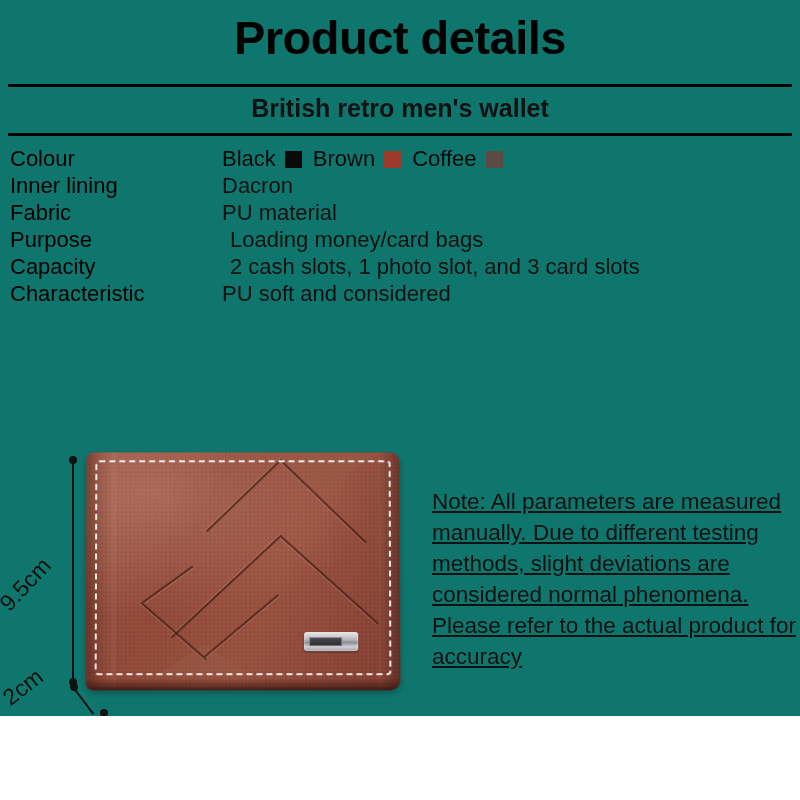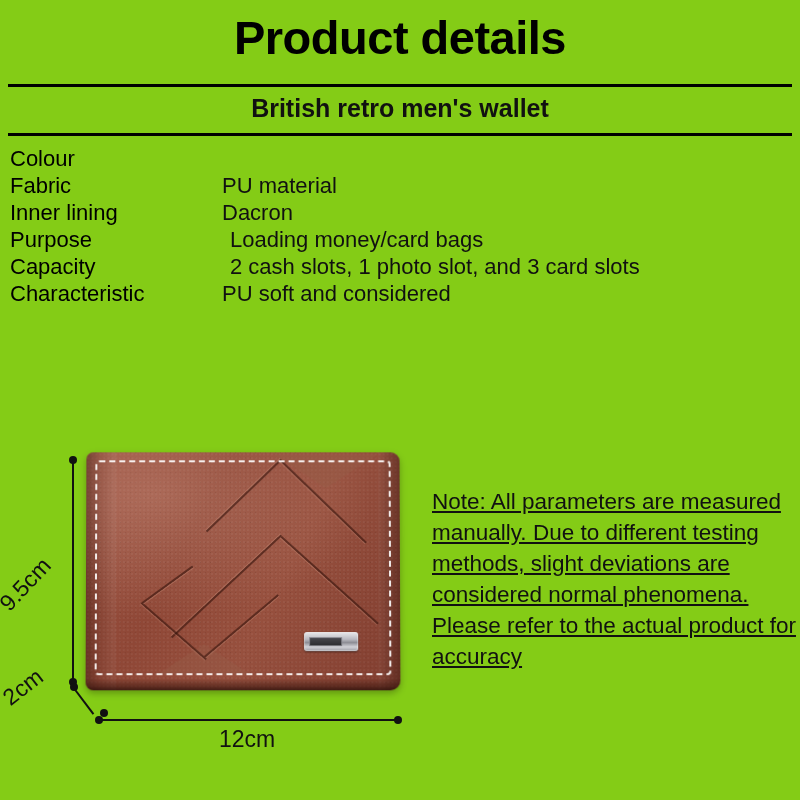--- a/index.html
+++ b/index.html
@@ -3,22 +3,22 @@
 <meta charset="utf-8">
 <style>
   html, body {
     margin: 0;
     padding: 0;
     background: #ffffff;
   }
   #page {
     position: relative;
     width: 800px;
-    height: 800px;
-    background: #84cc16;
+    height: 716px;
+    background: #0f766e;
     overflow: hidden;
     font-family: "Liberation Sans", sans-serif;
     color: #0a0a0a;
   }
 
   
   .page-title {
     position: absolute;
     top: 12px;
     left: 0;
@@ -303,30 +303,38 @@
 
   <div class="page-title">Product details</div>
   <div class="rule rule-top"></div>
   <div class="subtitle">British retro men's wallet</div>
   <div class="rule rule-bottom"></div>
 
   <div class="spec-table">
 
     <div class="spec-row">
       <div class="spec-label">Colour</div>
+      <div class="colour-line">
+        <span>Black</span>
+        <span class="chip" style="background:#0a0a0a"></span>
+        <span>Brown</span>
+        <span class="chip" style="background:#9e3a2a"></span>
+        <span>Coffee</span>
+        <span class="chip" style="background:#5c4a46"></span>
+      </div>
+    </div>
+
+    <div class="spec-row">
+      <div class="spec-label">Inner lining</div>
+      <div class="spec-value">Dacron</div>
     </div>
 
     <div class="spec-row">
       <div class="spec-label">Fabric</div>
       <div class="spec-value">PU material</div>
-    </div>
-
-    <div class="spec-row">
-      <div class="spec-label">Inner lining</div>
-      <div class="spec-value">Dacron</div>
     </div>
 
 
     <div class="spec-row">
       <div class="spec-label">Purpose</div>
       <div class="spec-value indent-2">Loading money/card bags</div>
     </div>
 
     <div class="spec-row">
       <div class="spec-label">Capacity</div>

